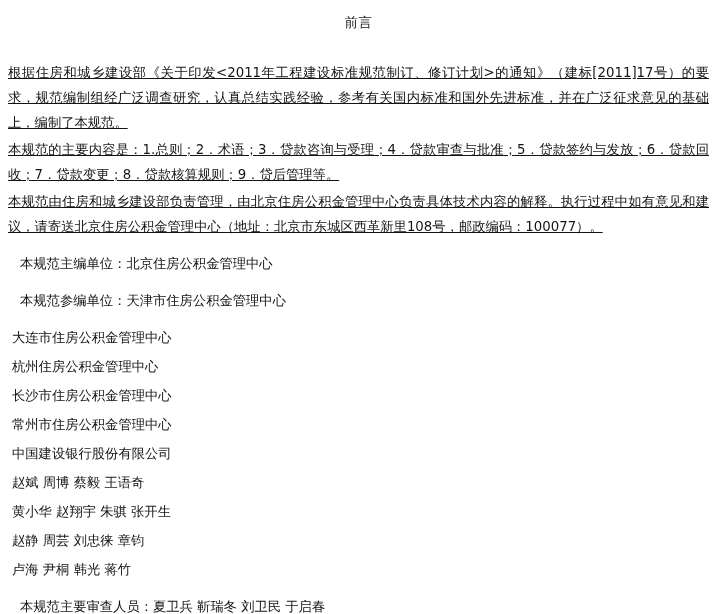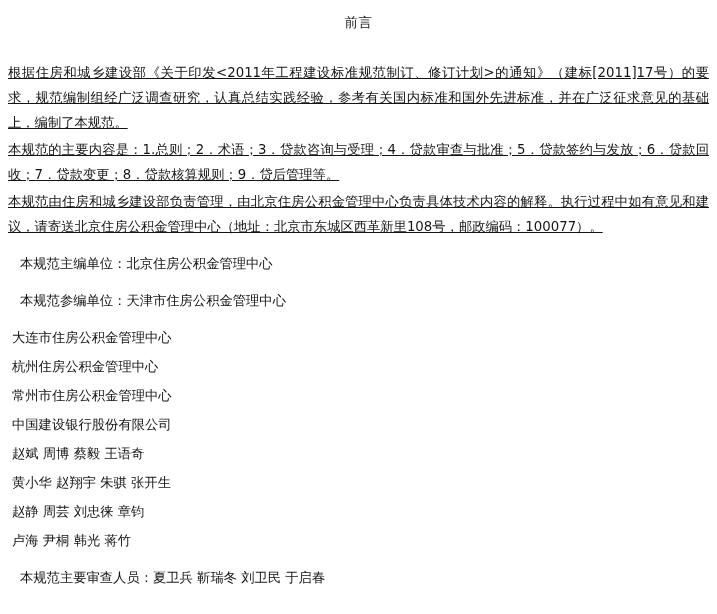--- a/index.html
+++ b/index.html
@@ -58,20 +58,21 @@
 
     <p class="para">根据住房和城乡建设部《关于印发&lt;2011年工程建设标准规范制订、修订计划&gt;的通知》（建标[2011]17号）的要求，规范编制组经广泛调查研究，认真总结实践经验，参考有关国内标准和国外先进标准，并在广泛征求意见的基础上，编制了本规范。</p>
     <p class="para">本规范的主要内容是：1.总则；2．术语；3．贷款咨询与受理；4．贷款审查与批准；5．贷款签约与发放；6．贷款回收；7．贷款变更；8．贷款核算规则；9．贷后管理等。</p>
     <p class="para">本规范由住房和城乡建设部负责管理，由北京住房公积金管理中心负责具体技术内容的解释。执行过程中如有意见和建议，请寄送北京住房公积金管理中心（地址：北京市东城区西革新里108号，邮政编码：100077）。</p>
 
     <p class="line">本规范主编单位：北京住房公积金管理中心</p>
     <p class="line">本规范参编单位：天津市住房公积金管理中心</p>
 
     <p class="list-line">大连市住房公积金管理中心</p>
     <p class="list-line">杭州住房公积金管理中心</p>
+    <p class="list-line">长沙市住房公积金管理中心</p>
     <p class="list-line">常州市住房公积金管理中心</p>
     <p class="list-line">中国建设银行股份有限公司</p>
 
     <p class="list-line">赵斌 周博 蔡毅 王语奇</p>
     <p class="list-line">黄小华 赵翔宇 朱骐 张开生</p>
     <p class="list-line">赵静 周芸 刘忠徕 章钧</p>
     <p class="list-line">卢海 尹桐 韩光 蒋竹</p>
 
     <p class="line">本规范主要审查人员：夏卫兵 靳瑞冬 刘卫民 于启春</p>
 

